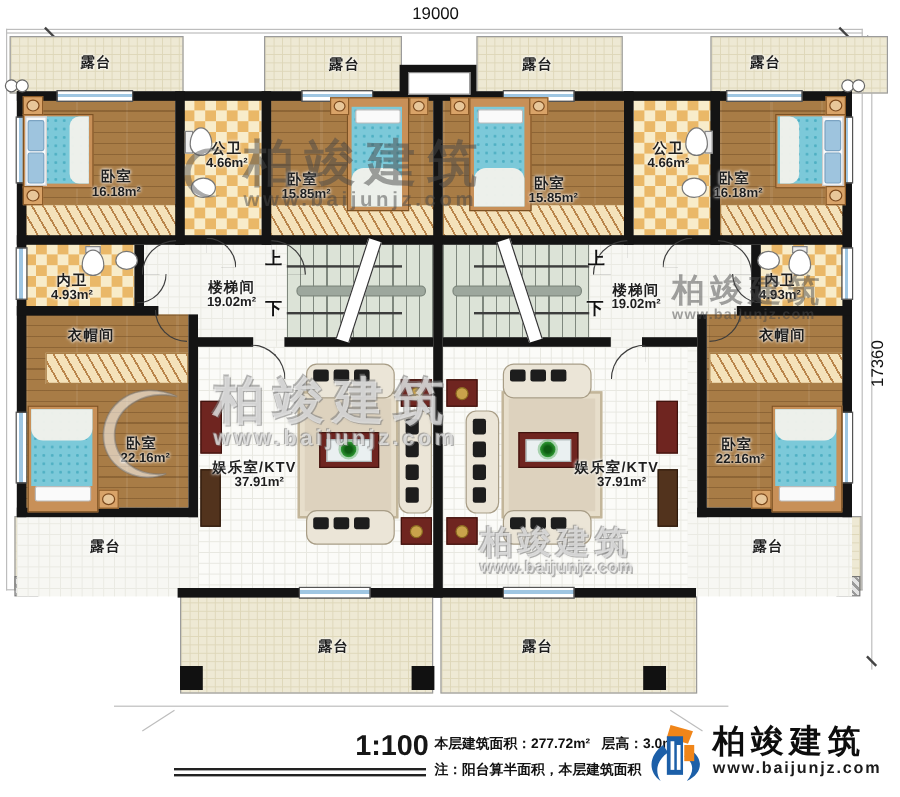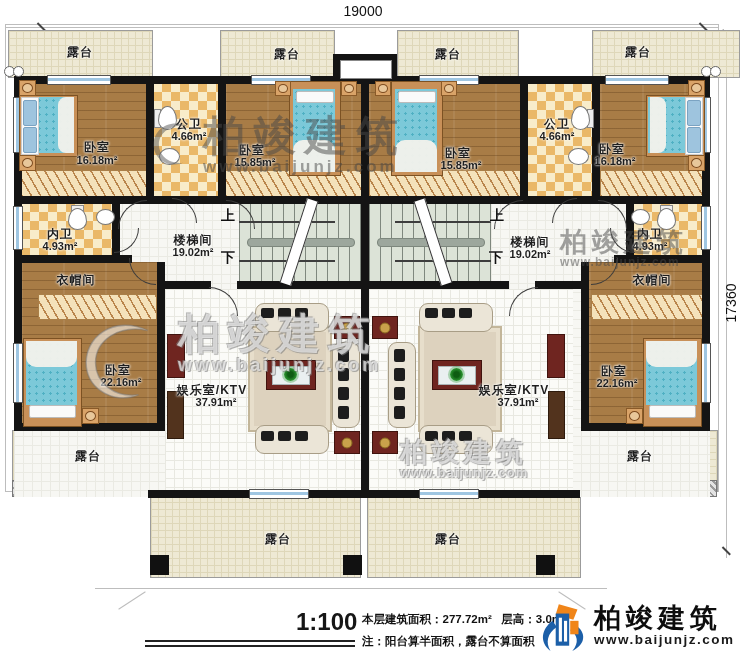--- a/index.html
+++ b/index.html
@@ -386,21 +386,21 @@
     </div>
   </div>
 
   <div class="t-scale" style="left:296px;top:608px">1:100</div>
   <div class="t-ul" style="left:145px;top:640px;width:210px;height:2px"></div>
   <div class="t-ul" style="left:145px;top:645px;width:210px;height:2px"></div>
   <div class="t-info" style="left:362px;top:612px">
     <span>本层建筑面积：277.72m²</span>&nbsp;&nbsp;
     <span>层高：3.0m</span>
   </div>
-  <div class="t-info" style="left:362px;top:634px">注：阳台算半面积，露台不算面积</div>
+  <div class="t-info" style="left:362px;top:634px">注：阳台算半面积，本层建筑面积</div>
   <svg class="abs" style="left:538px;top:598px;z-index:50" width="52" height="56" viewBox="0 0 50 54">
     <path d="M14 22 C3 30 1 43 12 51 C7 43 9 34 18 28 Z" fill="#1c5fa8"></path>
     <path d="M36 26 C47 33 46 45 33 51 C40 43 38 35 31 31 Z" fill="#1c5fa8"></path>
     <path d="M20 6 L38 11 L34 21 L17 16 Z" fill="#f08519"></path>
     <rect x="17" y="15" width="13" height="31" fill="#1c5fa8"></rect>
     <rect x="20" y="19" width="3" height="23" fill="#fff"></rect>
     <rect x="25" y="22" width="3" height="20" fill="#fff"></rect>
     <rect x="31" y="22" width="8" height="13" fill="#f08519"></rect>
   </svg>
   <div class="t-brand" style="left:594px;top:600px">柏竣建筑</div>

